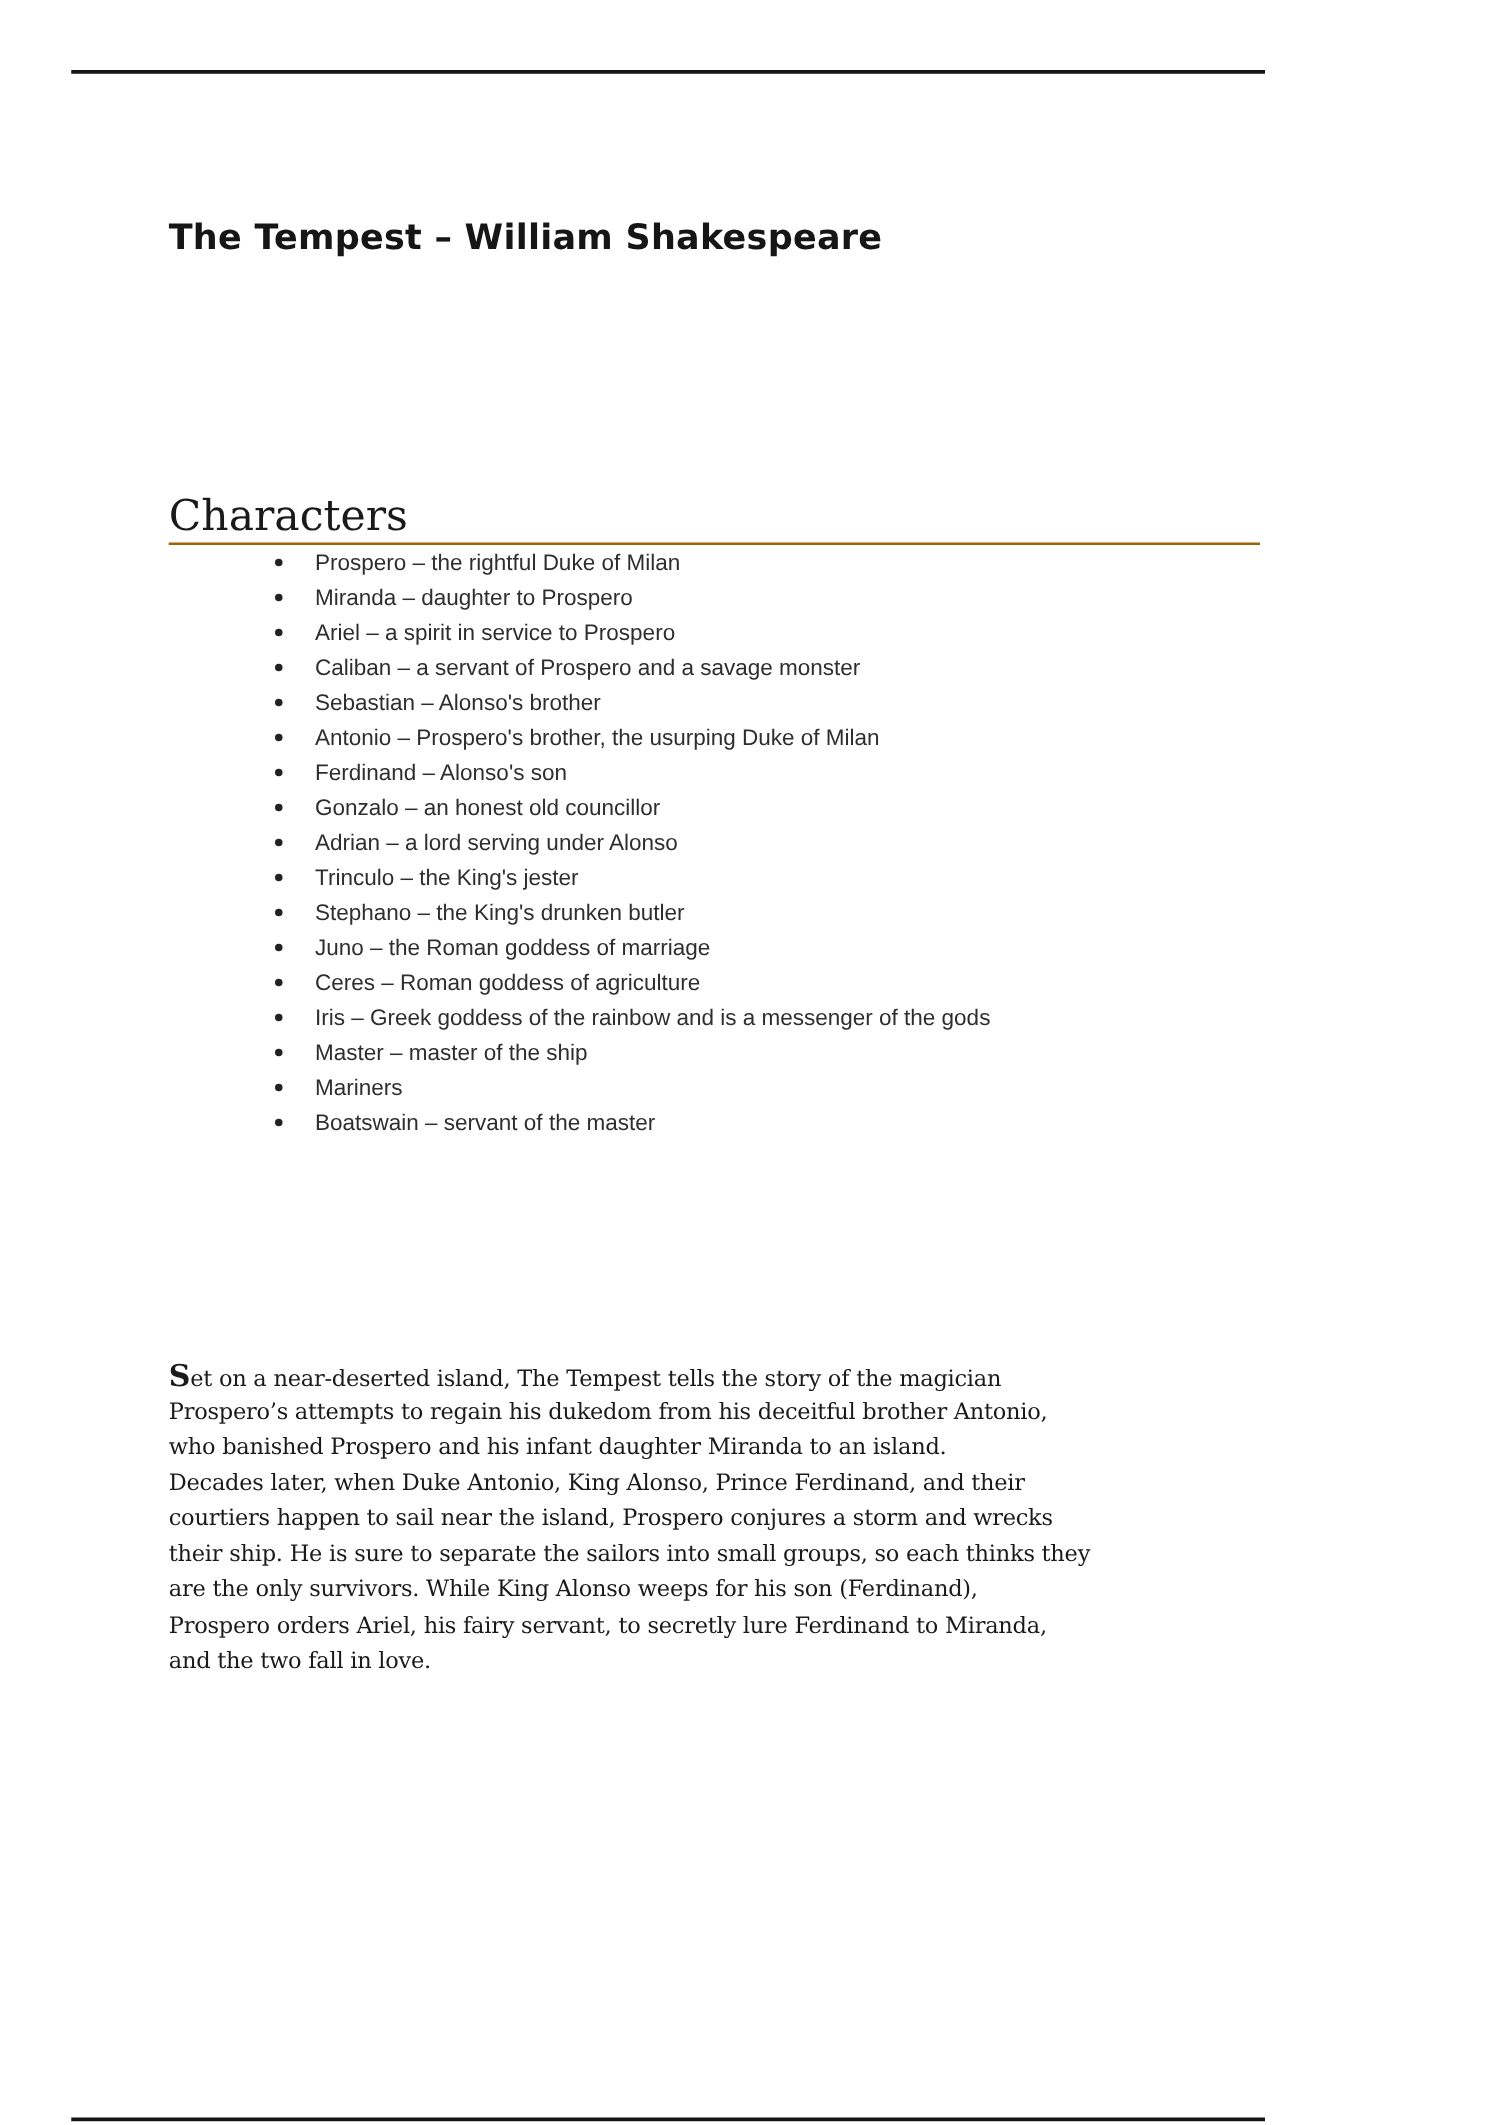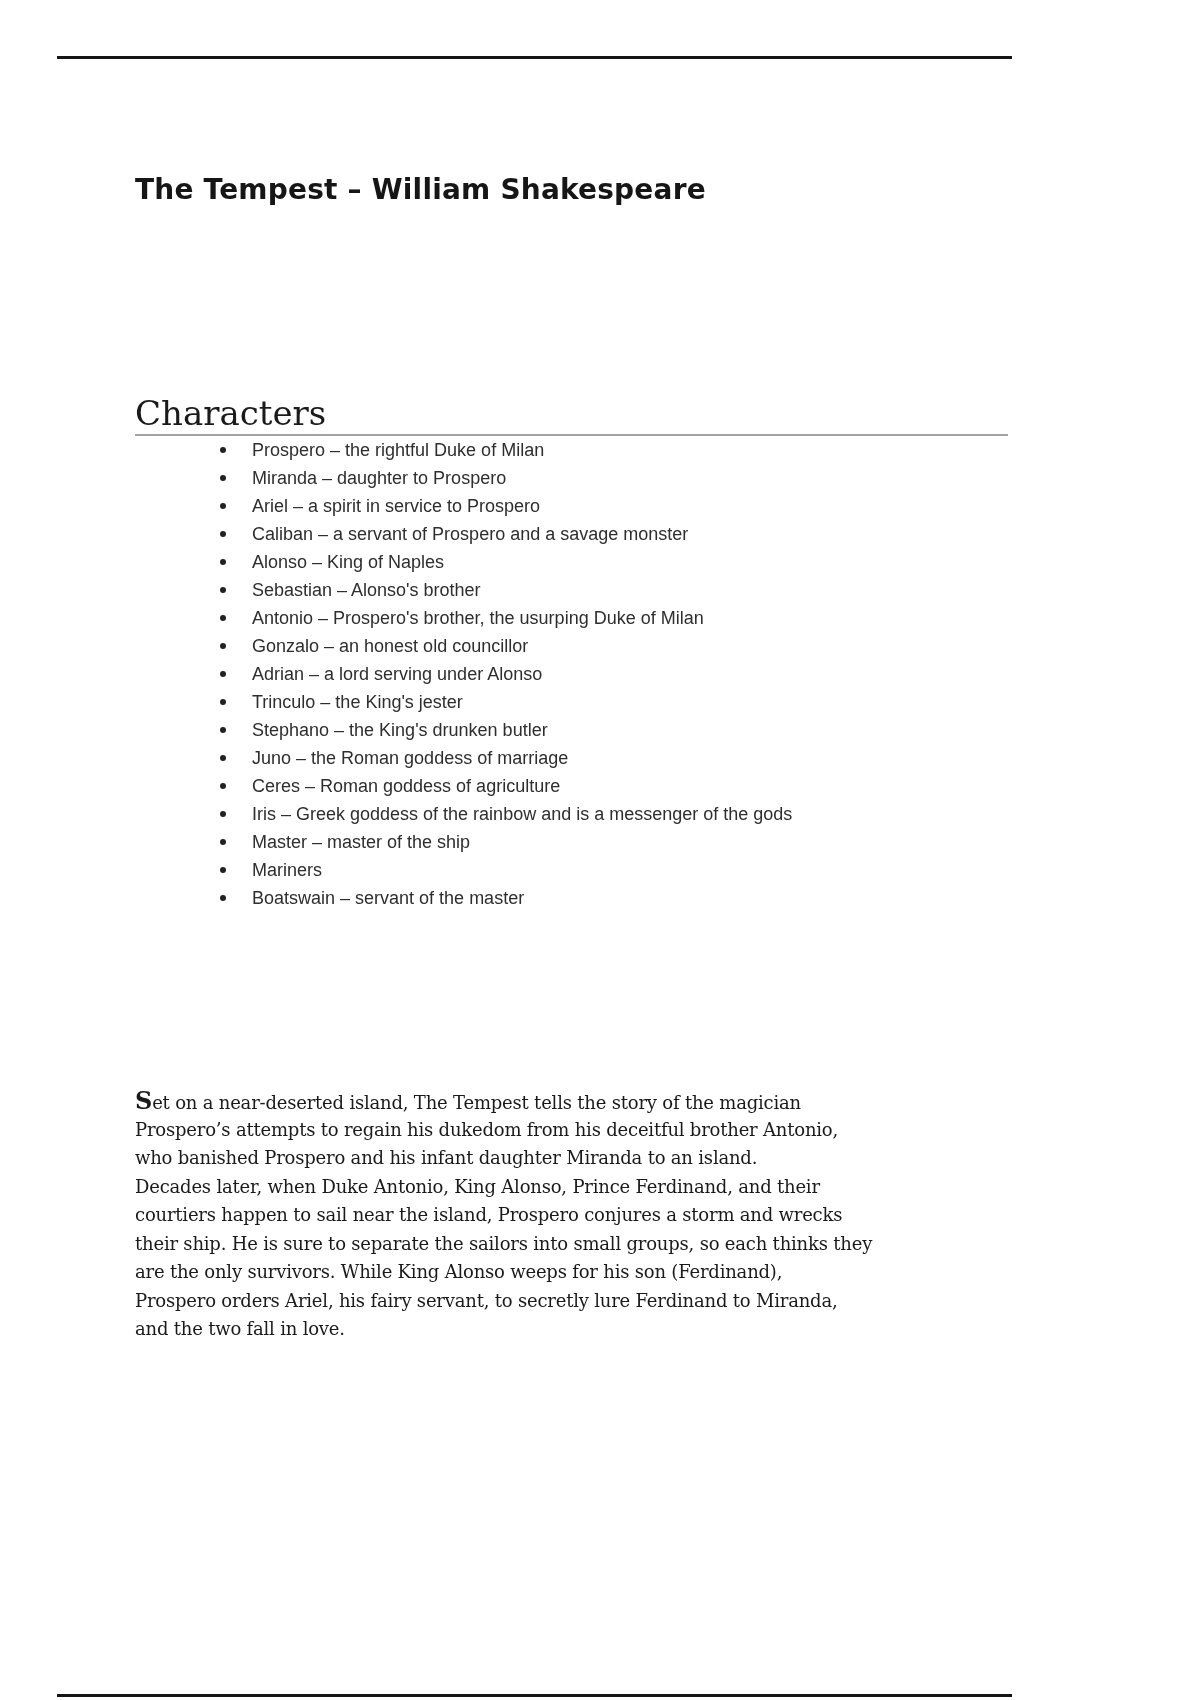--- a/index.html
+++ b/index.html
@@ -39,21 +39,21 @@
   .section-heading {
     position: absolute;
     left: 135px;
     top: 366px;
     width: 873px;
     font-family: "DejaVu Serif", serif;
     font-weight: normal;
     font-size: 34px;
     line-height: 38px;
     color: #1a1a1a;
-    border-bottom: 2px solid #a3a3a3;
+    border-bottom: 2px solid #a16207;
     padding-bottom: 2px;
   }
 
   .char-list {
     position: absolute;
     left: 252px;
     top: 436px;
     margin: 0;
     padding: 0;
     list-style: none;
@@ -107,23 +107,23 @@
 
   <h1 class="doc-title">The Tempest – William Shakespeare</h1>
 
   <h2 class="section-heading">Characters</h2>
 
   <ul class="char-list">
     <li><span class="bullet"></span><span>Prospero – the rightful Duke of Milan</span></li>
     <li><span class="bullet"></span><span>Miranda – daughter to Prospero</span></li>
     <li><span class="bullet"></span><span>Ariel – a spirit in service to Prospero</span></li>
     <li><span class="bullet"></span><span>Caliban – a servant of Prospero and a savage monster</span></li>
-    <li><span class="bullet"></span><span>Alonso – King of Naples</span></li>
     <li><span class="bullet"></span><span>Sebastian – Alonso's brother</span></li>
     <li><span class="bullet"></span><span>Antonio – Prospero's brother, the usurping Duke of Milan</span></li>
+    <li><span class="bullet"></span><span>Ferdinand – Alonso's son</span></li>
     <li><span class="bullet"></span><span>Gonzalo – an honest old councillor</span></li>
     <li><span class="bullet"></span><span>Adrian – a lord serving under Alonso</span></li>
     <li><span class="bullet"></span><span>Trinculo – the King's jester</span></li>
     <li><span class="bullet"></span><span>Stephano – the King's drunken butler</span></li>
     <li><span class="bullet"></span><span>Juno – the Roman goddess of marriage</span></li>
     <li><span class="bullet"></span><span>Ceres – Roman goddess of agriculture</span></li>
     <li><span class="bullet"></span><span>Iris – Greek goddess of the rainbow and is a messenger of the gods</span></li>
     <li><span class="bullet"></span><span>Master – master of the ship</span></li>
     <li><span class="bullet"></span><span>Mariners</span></li>
     <li><span class="bullet"></span><span>Boatswain – servant of the master</span></li>

